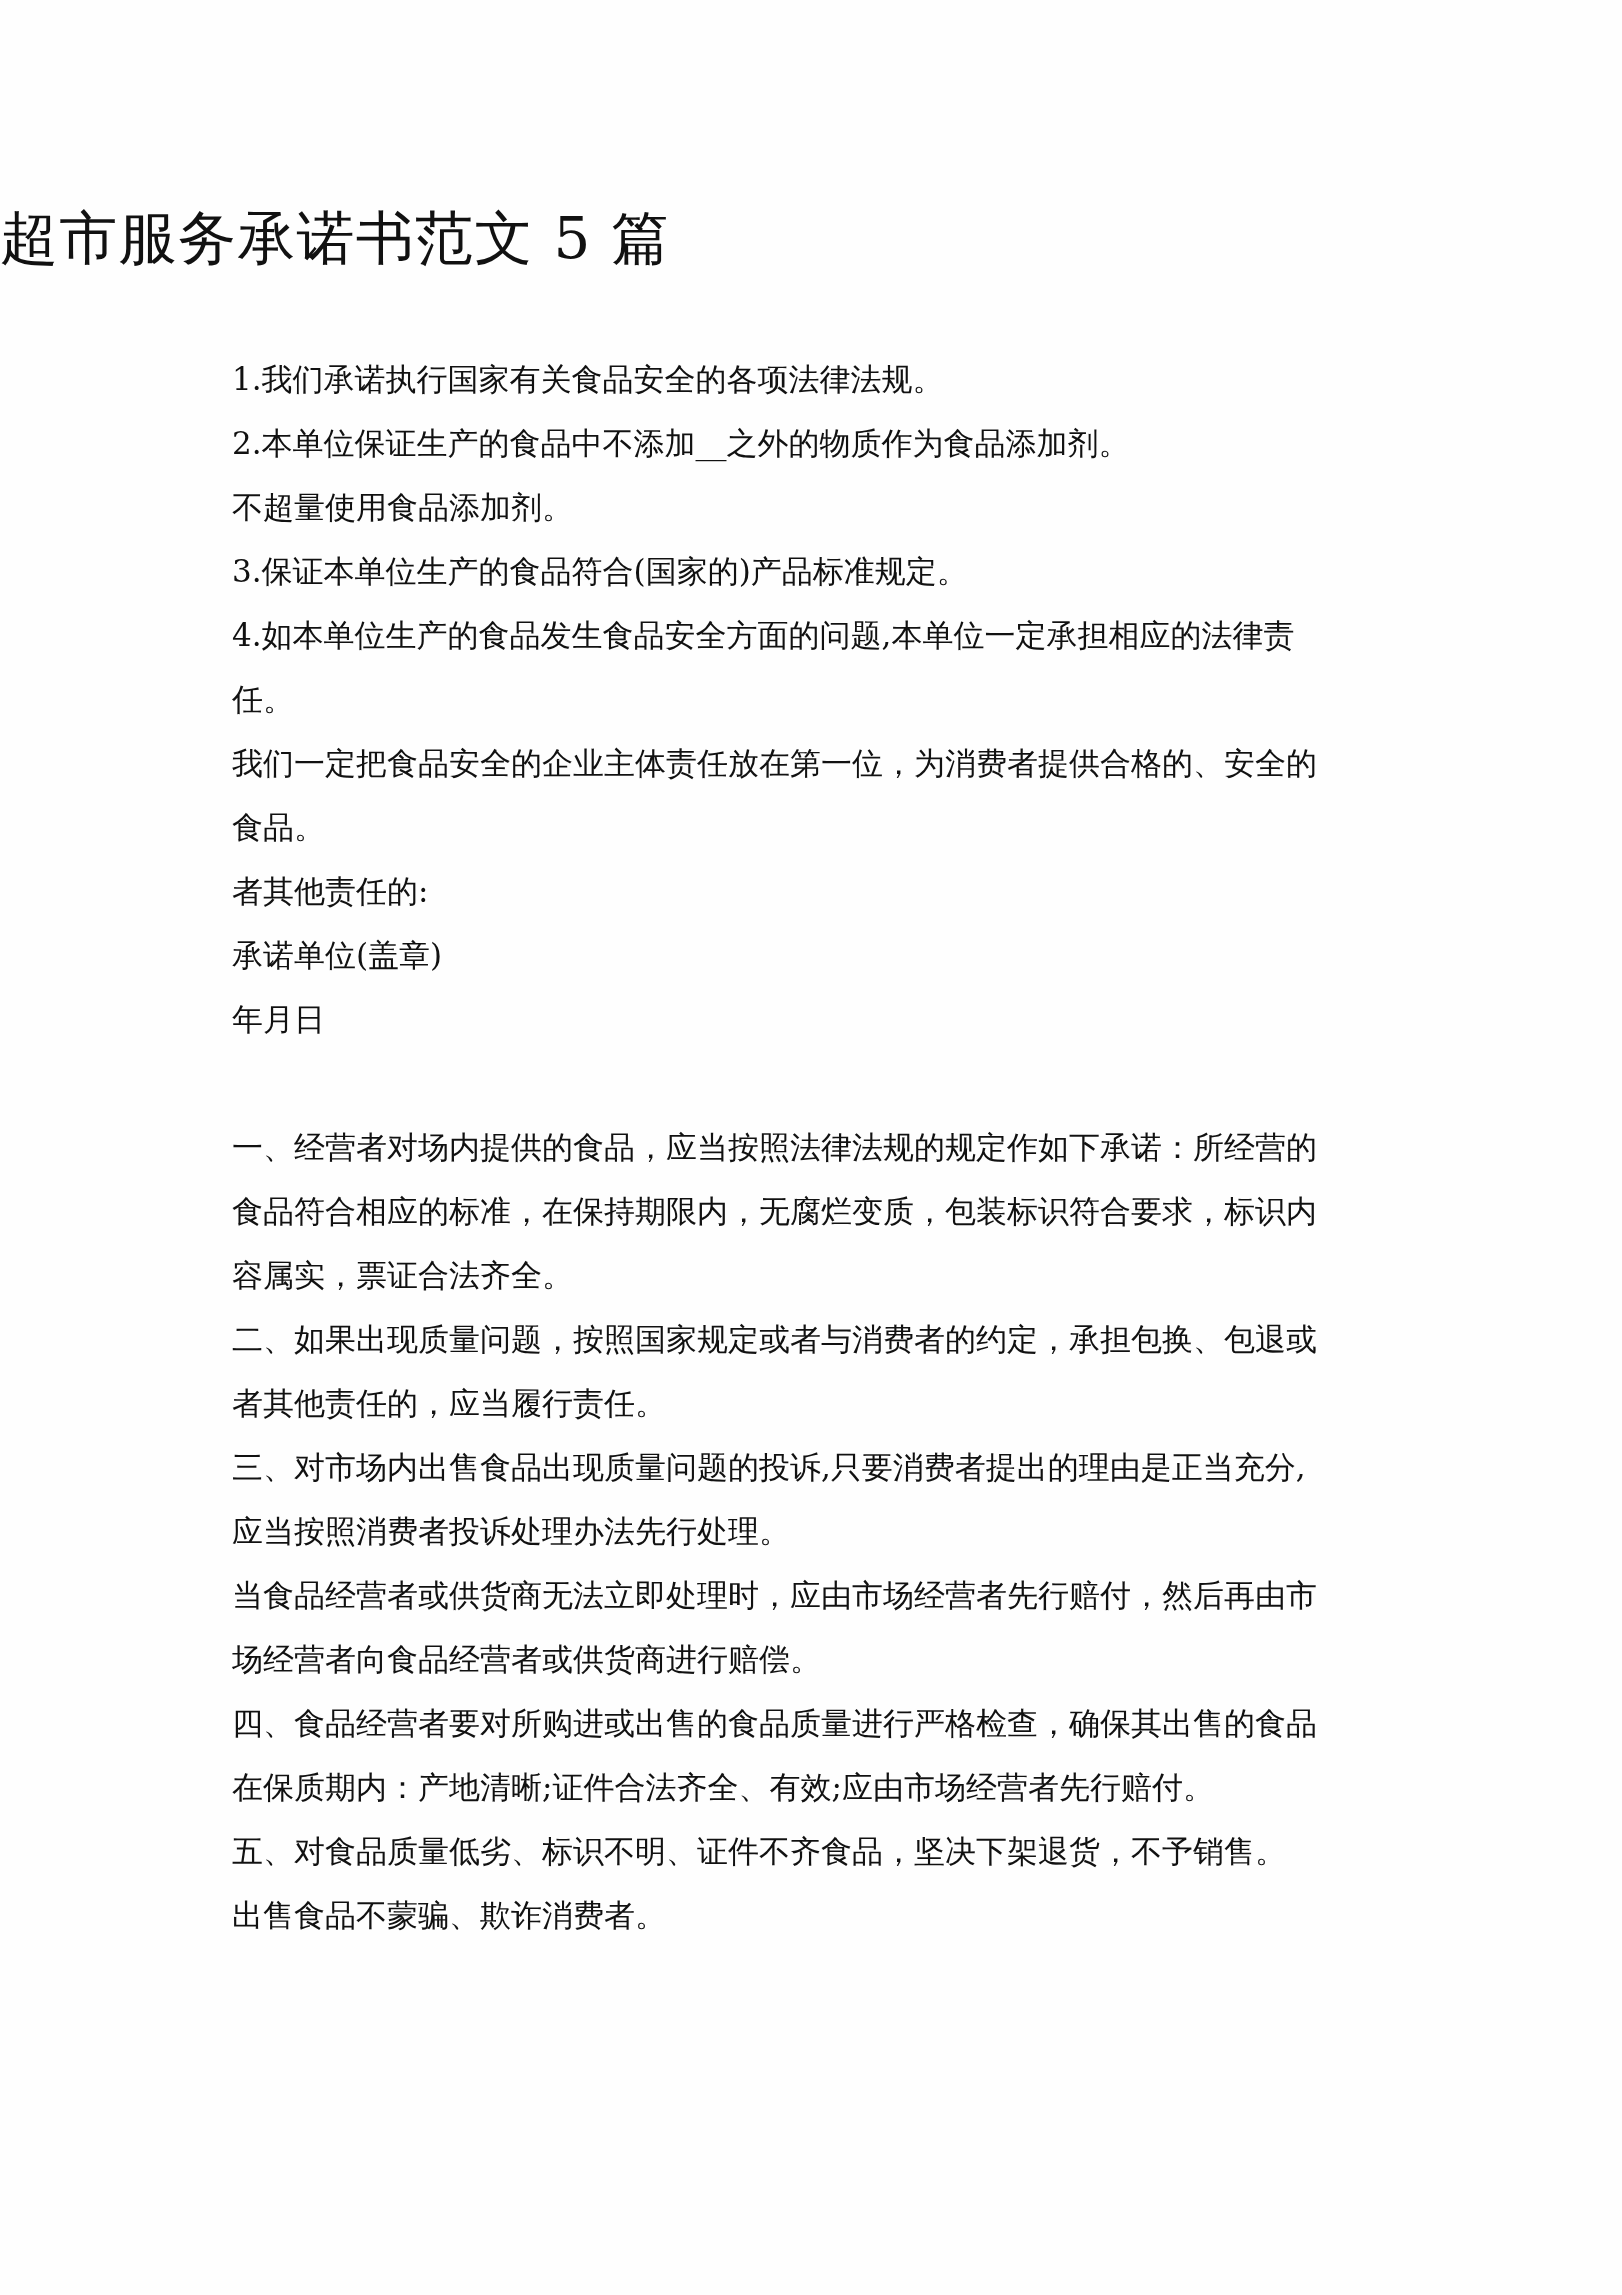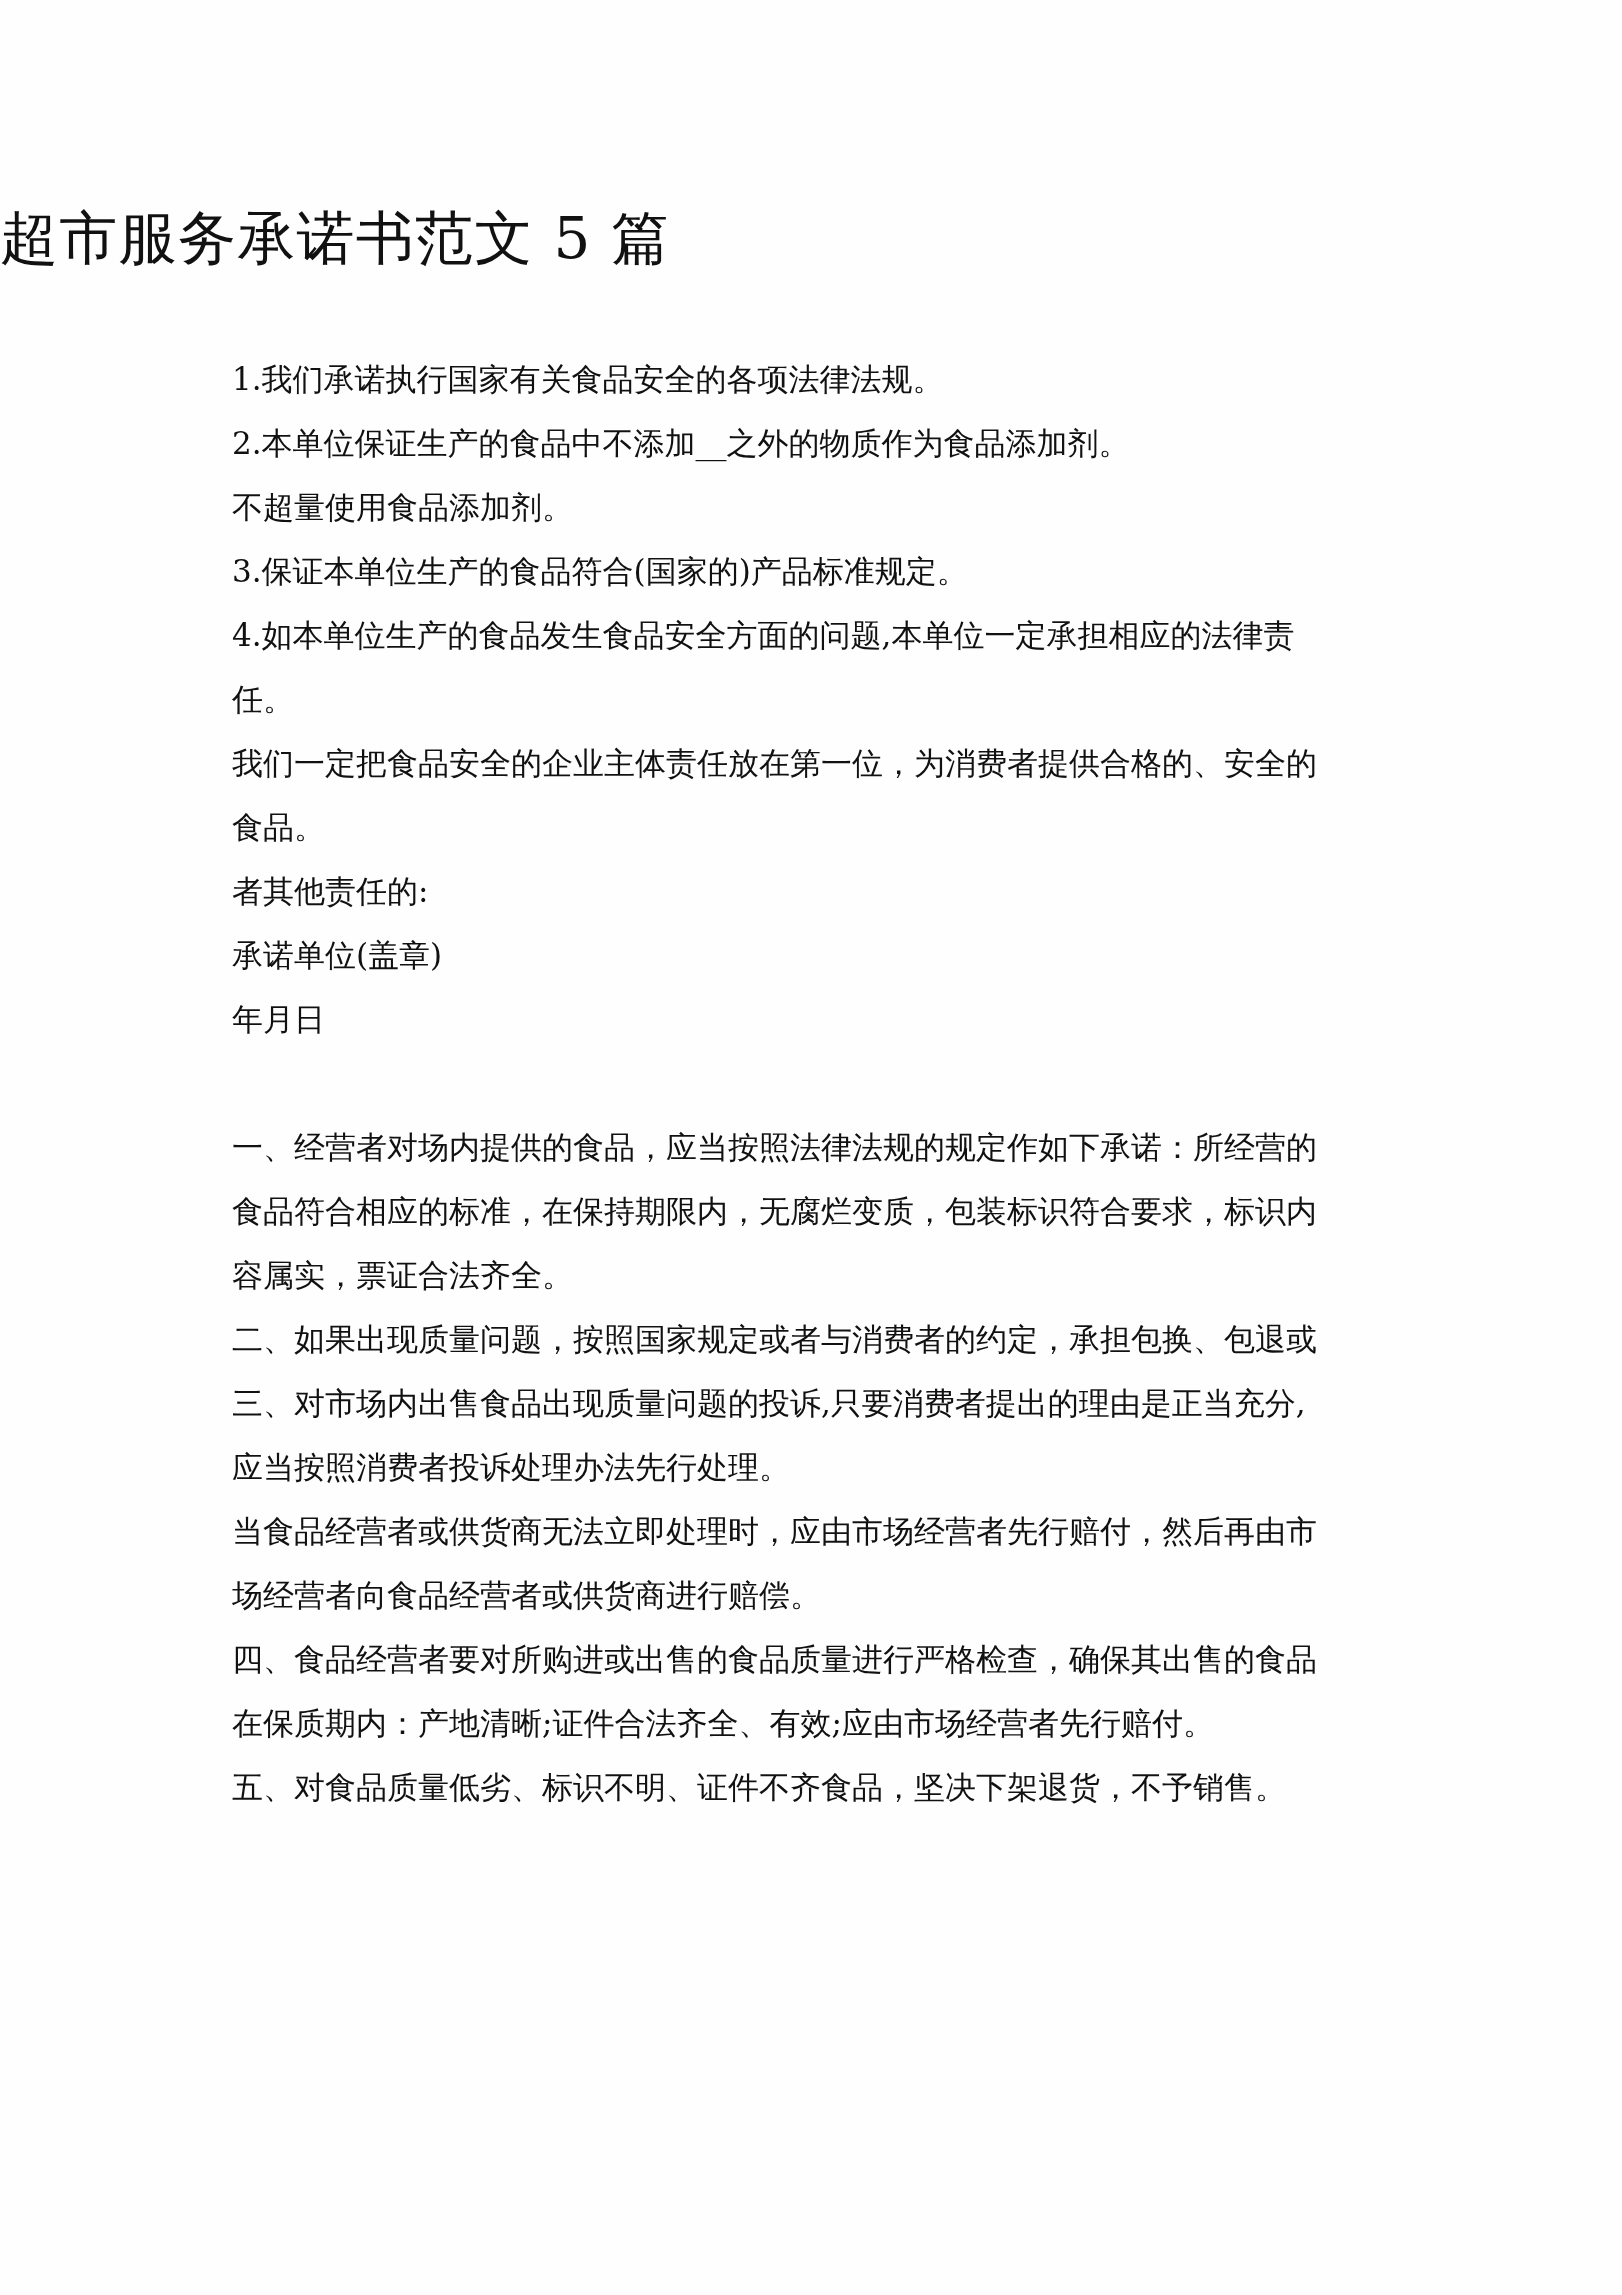--- a/index.html
+++ b/index.html
@@ -74,24 +74,26 @@
       <p class="line">年月日</p>
     </div>
 
     <div class="line blank"></div>
 
     <div>
       <p class="line">一、经营者对场内提供的食品，应当按照法律法规的规定作如下承诺：所经营的</p>
       <p class="line">食品符合相应的标准，在保持期限内，无腐烂变质，包装标识符合要求，标识内</p>
       <p class="line">容属实，票证合法齐全。</p>
       <p class="line">二、如果出现质量问题，按照国家规定或者与消费者的约定，承担包换、包退或</p>
+      <p class="line">者其他责任的，应当履行责任。</p>
       <p class="line">三、对市场内出售食品出现质量问题的投诉,只要消费者提出的理由是正当充分,</p>
       <p class="line">应当按照消费者投诉处理办法先行处理。</p>
       <p class="line">当食品经营者或供货商无法立即处理时，应由市场经营者先行赔付，然后再由市</p>
       <p class="line">场经营者向食品经营者或供货商进行赔偿。</p>
       <p class="line">四、食品经营者要对所购进或出售的食品质量进行严格检查，确保其出售的食品</p>
       <p class="line">在保质期内：产地清晰;证件合法齐全、有效;应由市场经营者先行赔付。</p>
       <p class="line">五、对食品质量低劣、标识不明、证件不齐食品，坚决下架退货，不予销售。</p>
+      <p class="line">出售食品不蒙骗、欺诈消费者。</p>
     </div>
 
   </div>
 </div>
 
 
 </body></html>

